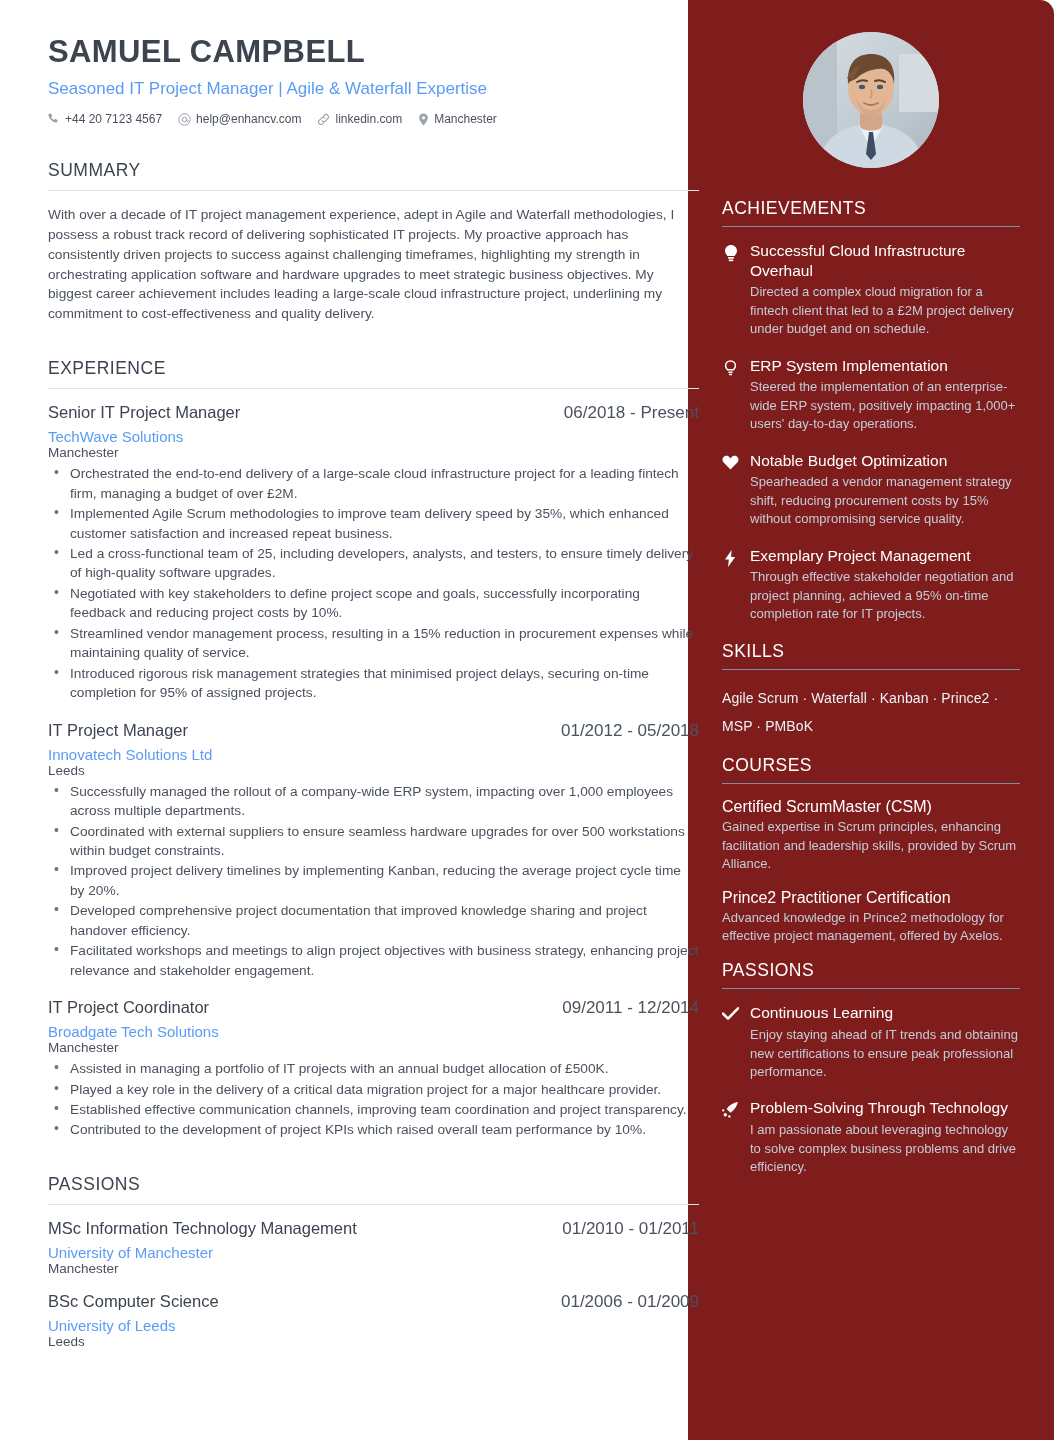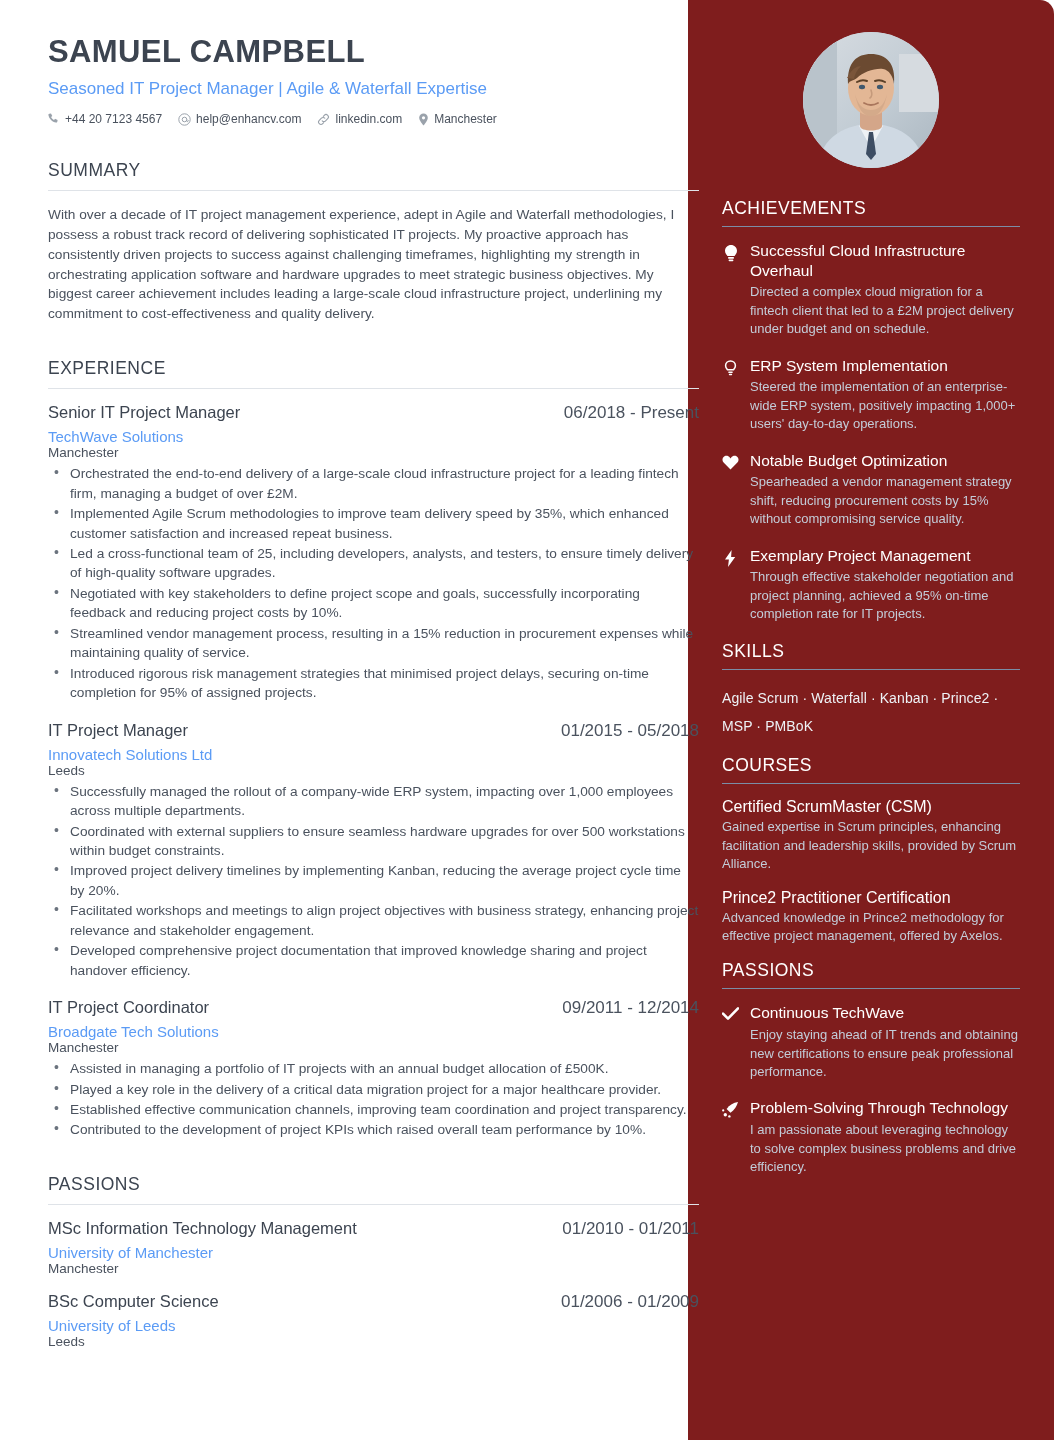--- a/index.html
+++ b/index.html
@@ -248,21 +248,21 @@
       <div class="side-h">PASSIONS</div>
       <div class="side-rule"></div>
 
       <div class="ach-item">
         <span class="ach-icon">
           <svg width="17" height="13" viewBox="0 0 17 13">
               <path d="M1 6.6 6 11.6 16 1.4" fill="none" stroke="#fff" stroke-width="2.6" stroke-linecap="round" stroke-linejoin="round"></path>
             </svg>
         </span>
         <div class="ach-body">
-          <div class="ach-title">Continuous TechWave</div>
+          <div class="ach-title">Continuous Learning</div>
           <div class="ach-desc">Enjoy staying ahead of IT trends and obtaining new certifications to ensure peak professional performance.</div>
         </div>
       </div>
 
       <div class="ach-item">
         <span class="ach-icon">
           <svg width="17" height="16" viewBox="0 0 17 16">
               <path d="M16 0C11.5.7 7.4 3.1 4.6 6.9l3.9 3.9C12.3 8 14.9 4.2 16 0z" fill="#fff"></path>
               <circle cx="3.3" cy="12.8" r="1.7" fill="#fff"></circle>
               <circle cx="7.4" cy="14.4" r="1.2" fill="#fff"></circle>
@@ -338,32 +338,32 @@
           <li>Led a cross-functional team of 25, including developers, analysts, and testers, to ensure timely delivery of high-quality software upgrades.</li>
           <li>Negotiated with key stakeholders to define project scope and goals, successfully incorporating feedback and reducing project costs by 10%.</li>
           <li>Streamlined vendor management process, resulting in a 15% reduction in procurement expenses while maintaining quality of service.</li>
           <li>Introduced rigorous risk management strategies that minimised project delays, securing on-time completion for 95% of assigned projects.</li>
         </ul>
       </div>
 
       <div class="job">
         <div class="job-row">
           <span class="job-title">IT Project Manager</span>
-          <span class="job-date">01/2015 - 05/2018</span>
+          <span class="job-date">01/2012 - 05/2018</span>
         </div>
         <div class="job-row2">
           <span class="job-company">Innovatech Solutions Ltd</span>
           <span class="job-loc">Leeds</span>
         </div>
         <ul class="bullets">
           <li>Successfully managed the rollout of a company-wide ERP system, impacting over 1,000 employees across multiple departments.</li>
           <li>Coordinated with external suppliers to ensure seamless hardware upgrades for over 500 workstations within budget constraints.</li>
           <li>Improved project delivery timelines by implementing Kanban, reducing the average project cycle time by 20%.</li>
+          <li>Developed comprehensive project documentation that improved knowledge sharing and project handover efficiency.</li>
           <li>Facilitated workshops and meetings to align project objectives with business strategy, enhancing project relevance and stakeholder engagement.</li>
-          <li>Developed comprehensive project documentation that improved knowledge sharing and project handover efficiency.</li>
         </ul>
       </div>
 
       <div class="job">
         <div class="job-row">
           <span class="job-title">IT Project Coordinator</span>
           <span class="job-date">09/2011 - 12/2014</span>
         </div>
         <div class="job-row2">
           <span class="job-company">Broadgate Tech Solutions</span>

